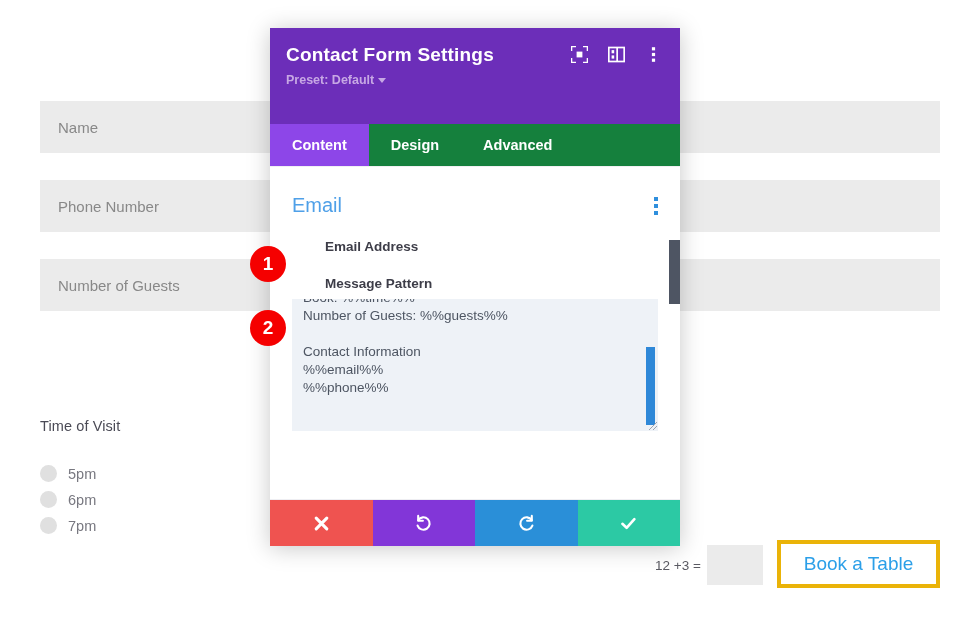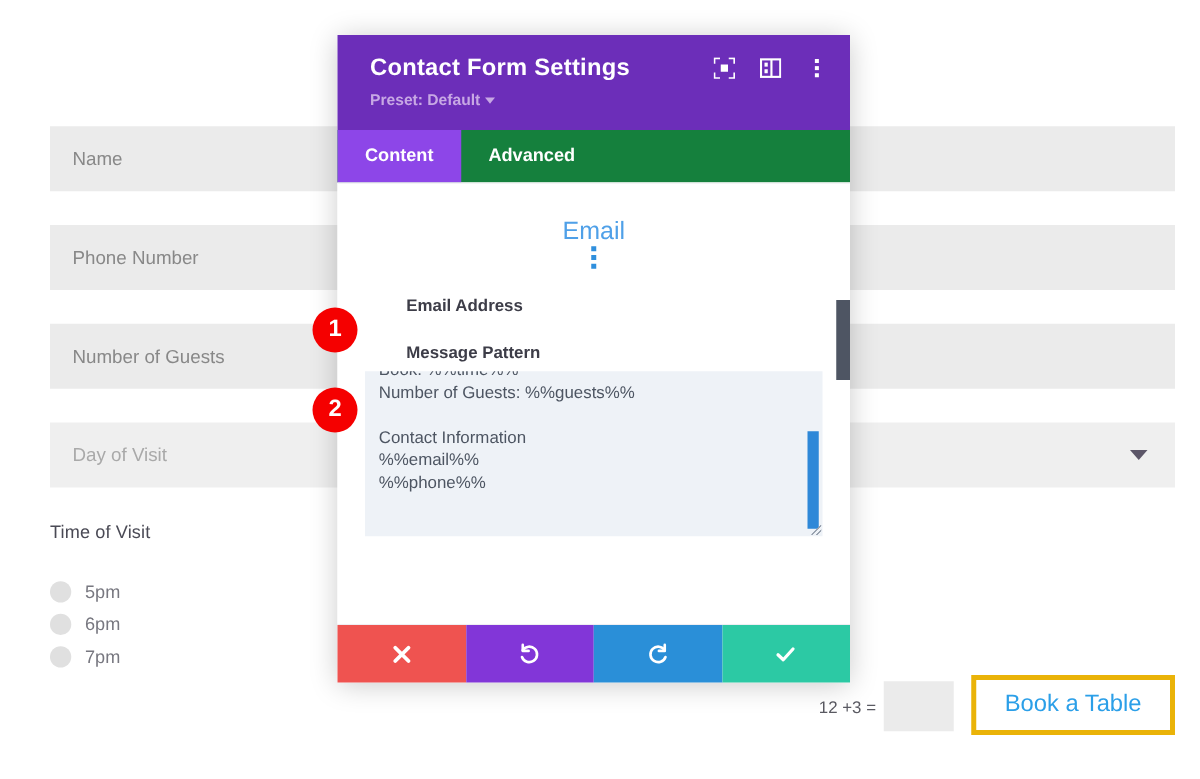--- a/index.html
+++ b/index.html
@@ -129,22 +129,22 @@
     width: 410px;
     height: 518px;
     background: #ffffff;
     box-shadow: 0 2px 22px rgba(0,0,0,0.22);
     display: flex;
     flex-direction: column;
     overflow: visible;
   }
   .modal-header {
     background: #6c2eb9;
-    height: 76px;
-    padding: 16px 22px 0 26px;
+    height: 96px;
+    padding: 16px 22px 0 16px;
     box-sizing: border-box;
     position: relative;
   }
   .modal-title {
     color: #ffffff;
     font-size: 19px;
     font-weight: bold;
     letter-spacing: .2px;
   }
   .modal-preset {
@@ -201,21 +201,20 @@
     position: absolute;
     left: 0; right: 0; top: 0;
     height: 1px;
     background: #f0f0f3;
   }
   .section-head {
     display: flex;
     align-items: center;
     justify-content: space-between;
     margin-top: 28px;
-    flex-direction: column;
   }
   .section-title {
     color: #4fa0e8;
     font-size: 20px;
   }
   .kebab-blue { display: flex; flex-direction: column; gap: 3px; }
   .kebab-blue span {
     width: 4px; height: 4px;
     background: #2f8fdd;
     display: block;
@@ -343,24 +342,20 @@
   </div>
 
   <div class="field-row phone">
     <span>Phone Number</span>
   </div>
 
   <div class="field-row guests">
     <span>Number of Guests</span>
   </div>
 
-  <div class="field-row day">
-    <span>Day of Visit</span>
-    <span class="select-caret"></span>
-  </div>
 
   <div class="radio-group">
     <div class="radio-title">Time of Visit</div>
 
     <div class="radio-item">
       <span class="radio-dot"></span>
       <span class="radio-label">5pm</span>
     </div>
 
     <div class="radio-item">
@@ -410,20 +405,21 @@
           <rect x="6.9" y="1.2" width="3.2" height="3.2" fill="#ffffff"></rect>
           <rect x="6.9" y="6.9" width="3.2" height="3.2" fill="#ffffff"></rect>
           <rect x="6.9" y="12.6" width="3.2" height="3.2" fill="#ffffff"></rect>
         </svg>
       </span>
     </div>
   </div>
 
   <div class="tabs">
     <div class="tab active">Content</div>
+    <div class="tab">Design</div>
     <div class="tab">Advanced</div>
   </div>
 
   <div class="modal-body">
     <div class="body-divider"></div>
 
     <div class="section-head">
       <div class="section-title">Email</div>
       <div class="kebab-blue">
         <span></span>

